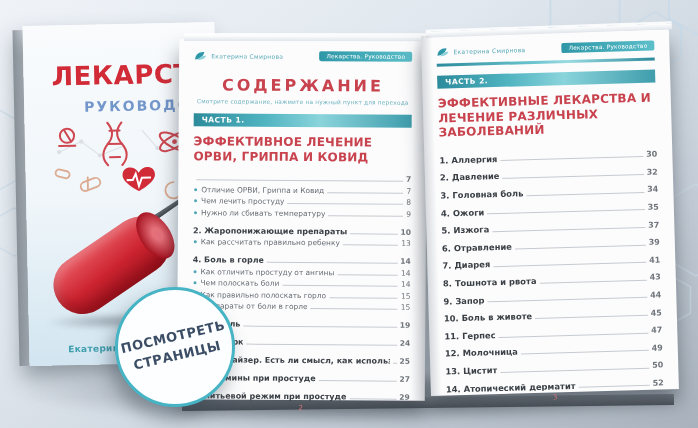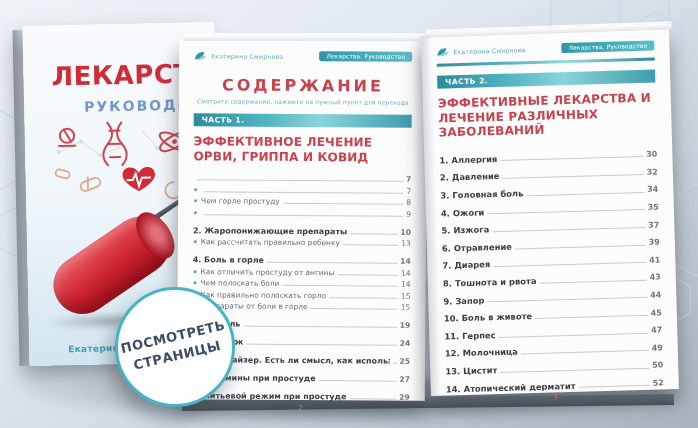--- a/index.html
+++ b/index.html
@@ -191,31 +191,33 @@
 
       <div class="toc">
 
       <div class="row main">
 
             <span class="leader"></span>
             <span class="num">7</span>
           </div>
           <div class="row sub">
             <span class="dot"></span>
+            <span class="lbl">Отличие ОРВИ, Гриппа и Ковид</span>
             <span class="leader"></span>
             <span class="num">7</span>
           </div>
           <div class="row sub">
             <span class="dot"></span>
-            <span class="lbl">Чем горле простуду</span>
+            <span class="lbl">Чем лечить простуду</span>
             <span class="leader"></span>
             <span class="num">8</span>
           </div>
           <div class="row sub">
             <span class="dot"></span>
+            <span class="lbl">Нужно ли сбивать температуру</span>
             <span class="leader"></span>
             <span class="num">9</span>
           </div>
           <div class="row main gap">
 
             <span class="lbl">2. Жаропонижающие препараты</span>
             <span class="leader"></span>
             <span class="num">10</span>
           </div>
           <div class="row sub">

